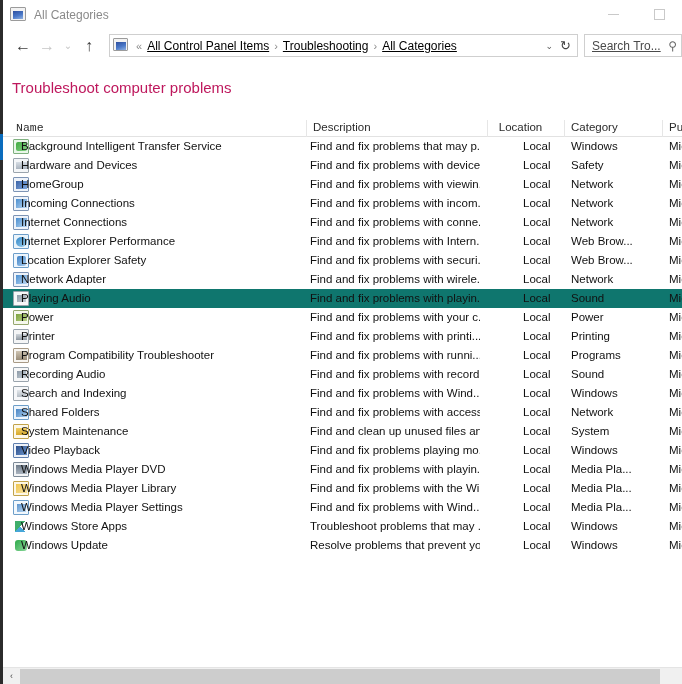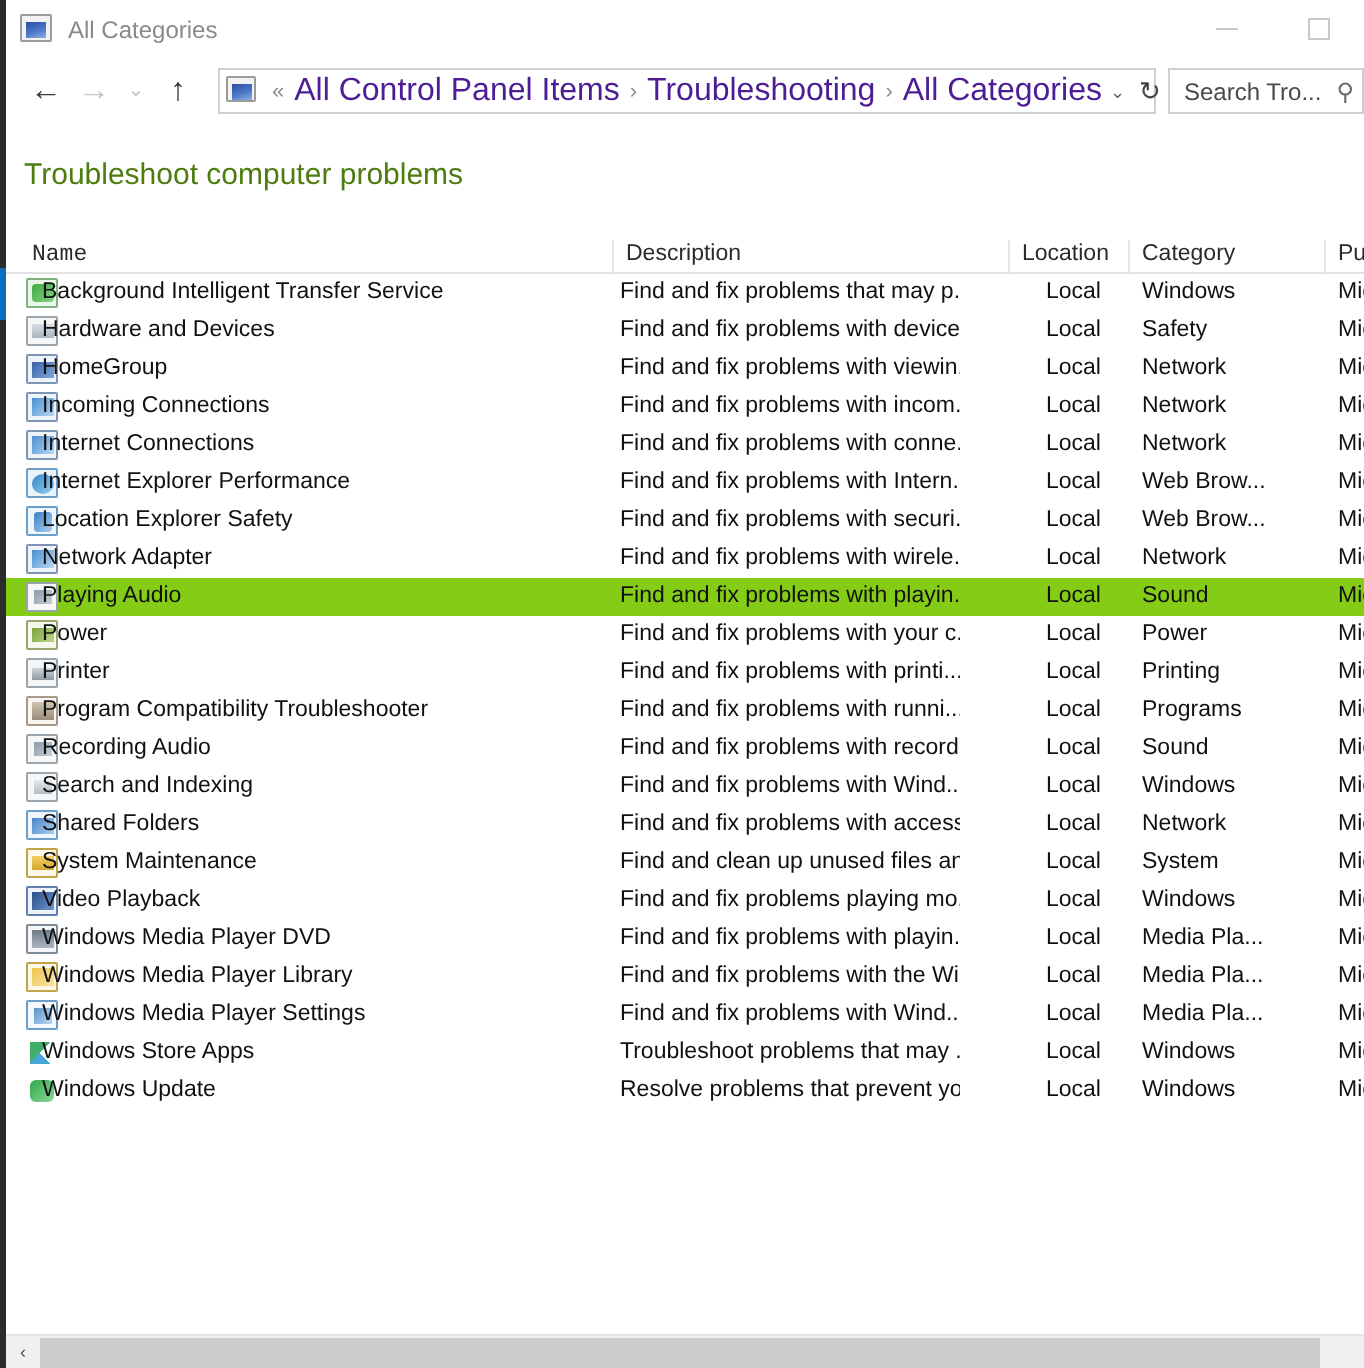--- a/index.html
+++ b/index.html
@@ -138,24 +138,25 @@
   }
   .addr-icon { width: 16px; height: 16px; flex: 0 0 auto; margin-right: 2px; }
   .addr-icon .cp-icon { width: 15px; height: 13px; }
   .crumb-sep {
     color: #8a8a8a;
     font-size: 11px;
     padding: 0 5px;
     flex: 0 0 auto;
   }
   .crumb {
-    font-size: 16px;
-    color: #4c1d95;
+    font-size: 12px;
+    color: #000000;
     white-space: nowrap;
     flex: 0 0 auto;
+    text-decoration: underline;
   }
   .addr-spacer { flex: 1 1 auto; }
   .addr-chevron {
     color: #5a5a5a;
     font-size: 9px;
     padding: 0 7px 0 4px;
     flex: 0 0 auto;
   }
   .addr-refresh {
     color: #444;
@@ -174,33 +175,34 @@
     align-items: center;
     padding: 0 4px 0 7px;
     flex: 0 0 auto;
   }
   .search-text {
     font-size: 12px;
     color: #4a4a4a;
     white-space: nowrap;
     flex: 1 1 auto;
     overflow: hidden;
+    text-decoration: underline;
   }
   .search-icon {
     flex: 0 0 auto;
     color: #6b6b6b;
     font-size: 12px;
   }
 
   
   .page-heading {
     position: absolute;
     left: 12px; top: 79px;
     font-size: 15px;
-    color: #4d7c0f;
+    color: #be185d;
     white-space: nowrap;
   }
 
   
   .col-headers {
     position: absolute;
     left: 3px; top: 118px;
     width: 679px; height: 19px;
     background: #ffffff;
     border-bottom: 1px solid #e2e2e2;
@@ -226,21 +228,21 @@
     height: 524px;
     background: #ffffff;
     overflow: hidden;
   }
   .row {
     position: relative;
     height: 19px;
     width: 679px;
     display: block;
   }
-  .row.selected { background: #84cc16; }
+  .row.selected { background: #0f766e; }
 
   .cell {
     position: absolute;
     top: 0;
     height: 19px;
     line-height: 19px;
     font-size: 11.5px;
     color: #111;
     white-space: nowrap;
     overflow: hidden;
@@ -389,21 +391,21 @@
       <span class="search-text">Search Tro...</span>
       <span class="search-icon">⚲</span>
     </div>
   </div>
 
   <div class="page-heading">Troubleshoot computer problems</div>
 
   <div class="col-headers">
     <div class="col-h first" style="left:7px;  width:296px;font-family:Liberation Mono, monospace;">Name</div>
     <div class="col-h" style="left:303px;width:198px;">Description</div>
-    <div class="col-h" style="left:501px;width:60px;">Location</div>
+    <div class="col-h" style="left:484px;width:60px;text-align:center;">Location</div>
     <div class="col-h" style="left:561px;width:98px;">Category</div>
     <div class="col-h" style="left:659px;width:40px;">Publis</div>
   </div>
 
   <div class="list-body" id="list-body">
       <div class="row">
         <span class="row-icon ic-bits">
           <i></i>
         </span>
         <span class="cell cell-name">Background Intelligent Transfer Service</span>

